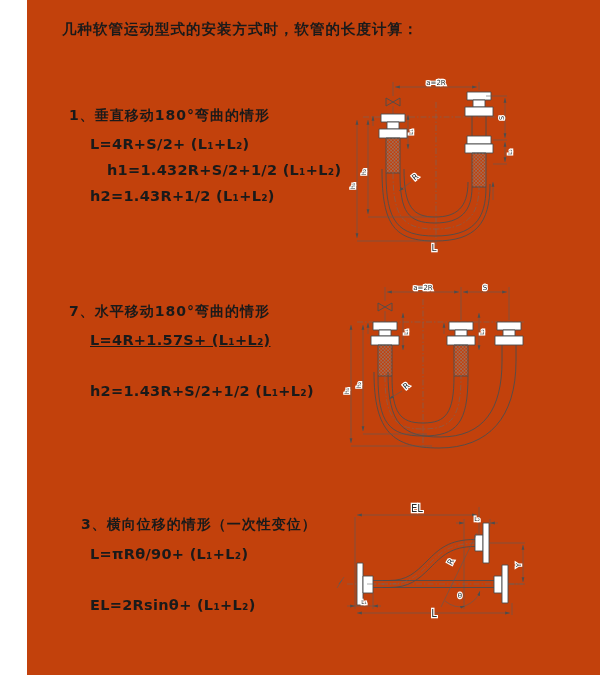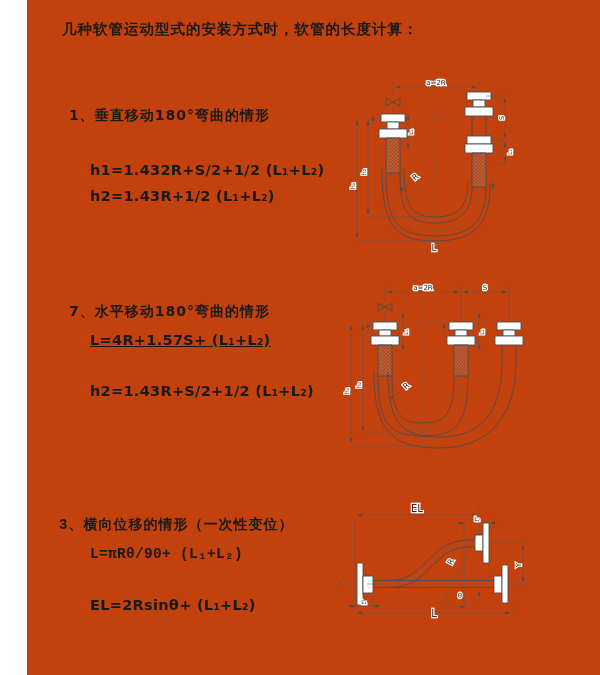--- a/index.html
+++ b/index.html
@@ -18,29 +18,30 @@
           paint-order:stroke;stroke:#fffefd;stroke-width:2.4px;}
 </style>
 </head>
 <body>
 
 <div class="page">
 
   <div class="title">几种软管运动型式的安装方式时，软管的长度计算：</div>
 
   <div class="sec-heading" style="left:42px;top:107px;">1、垂直移动180°弯曲的情形</div>
-  <div class="formula" style="left:63px;top:162px;">h1=1.432R+S/2+1/2 (L₁+L₂)</div>
+  <div class="formula" style="left:63px;top:136px;">L=4R+S/2+ (L₁+L₂)</div>
+  <div class="formula" style="left:80px;top:162px;">h1=1.432R+S/2+1/2 (L₁+L₂)</div>
   <div class="formula" style="left:63px;top:188px;">h2=1.43R+1/2 (L₁+L₂)</div>
 
   <div class="sec-heading" style="left:42px;top:303px;">7、水平移动180°弯曲的情形</div>
   <div class="formula" style="left:63px;top:332px;text-decoration:underline;">L=4R+1.57S+ (L₁+L₂)</div>
   <div class="formula" style="left:63px;top:383px;">h2=1.43R+S/2+1/2 (L₁+L₂)</div>
 
-  <div class="sec-heading" style="left:32px;top:516px;font-family:Liberation Mono, monospace;">3、横向位移的情形（一次性变位）</div>
-  <div class="formula" style="left:63px;top:546px;font-family:Liberation Mono, monospace;">L=πRθ/90+ (L₁+L₂)</div>
+  <div class="sec-heading" style="left:54px;top:516px;">3、横向位移的情形（一次性变位）</div>
+  <div class="formula" style="left:63px;top:546px;">L=πRθ/90+ (L₁+L₂)</div>
   <div class="formula" style="left:63px;top:597px;text-align:center;">EL=2Rsinθ+ (L₁+L₂)</div>
 
   <svg style="left:308px;top:74px;" width="292" height="186" viewBox="0 0 292 186">
     <defs>
       <marker id="d1a" markerWidth="9" markerHeight="7" refX="8" refY="3" orient="auto-start-reverse">
         <path d="M0,0.6 L8,3 L0,5.4 Z" fill="#4d4d4d"></path>
       </marker>
       <pattern id="d1h" width="3.4" height="3.4" patternUnits="userSpaceOnUse">
         <path d="M0,3.4 L3.4,0 M0,0 L3.4,3.4" stroke="#8a8a8a" stroke-width="0.5"></path>
       </pattern>

